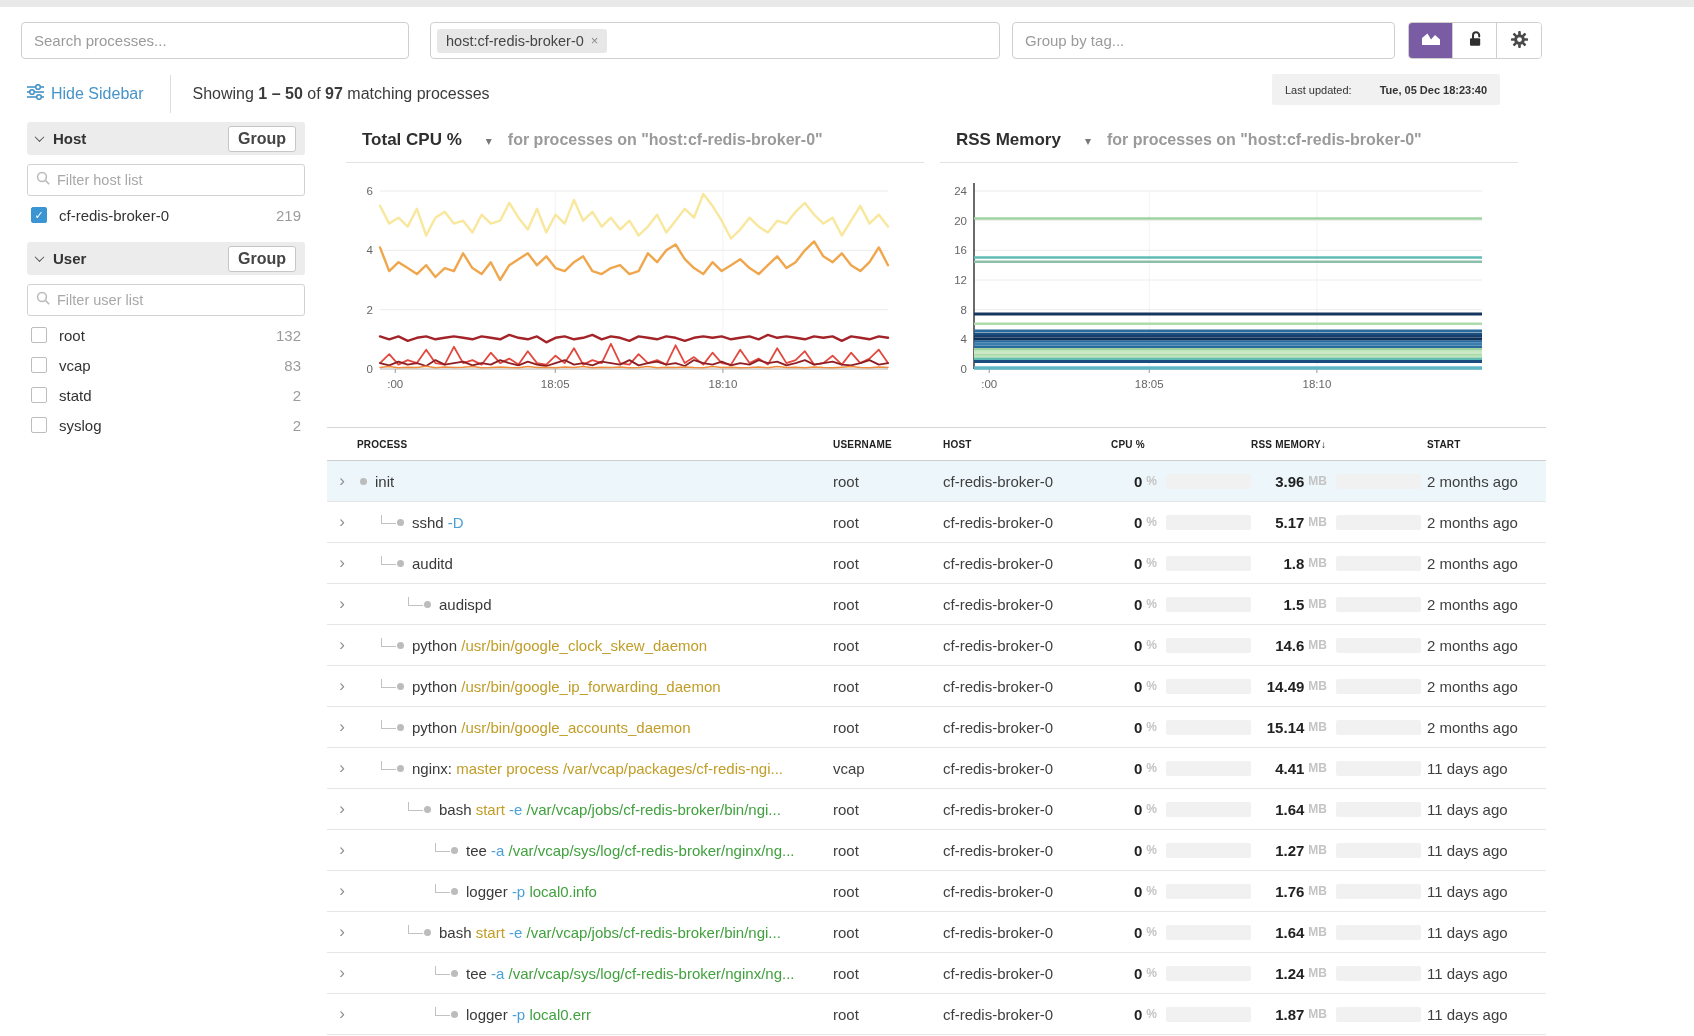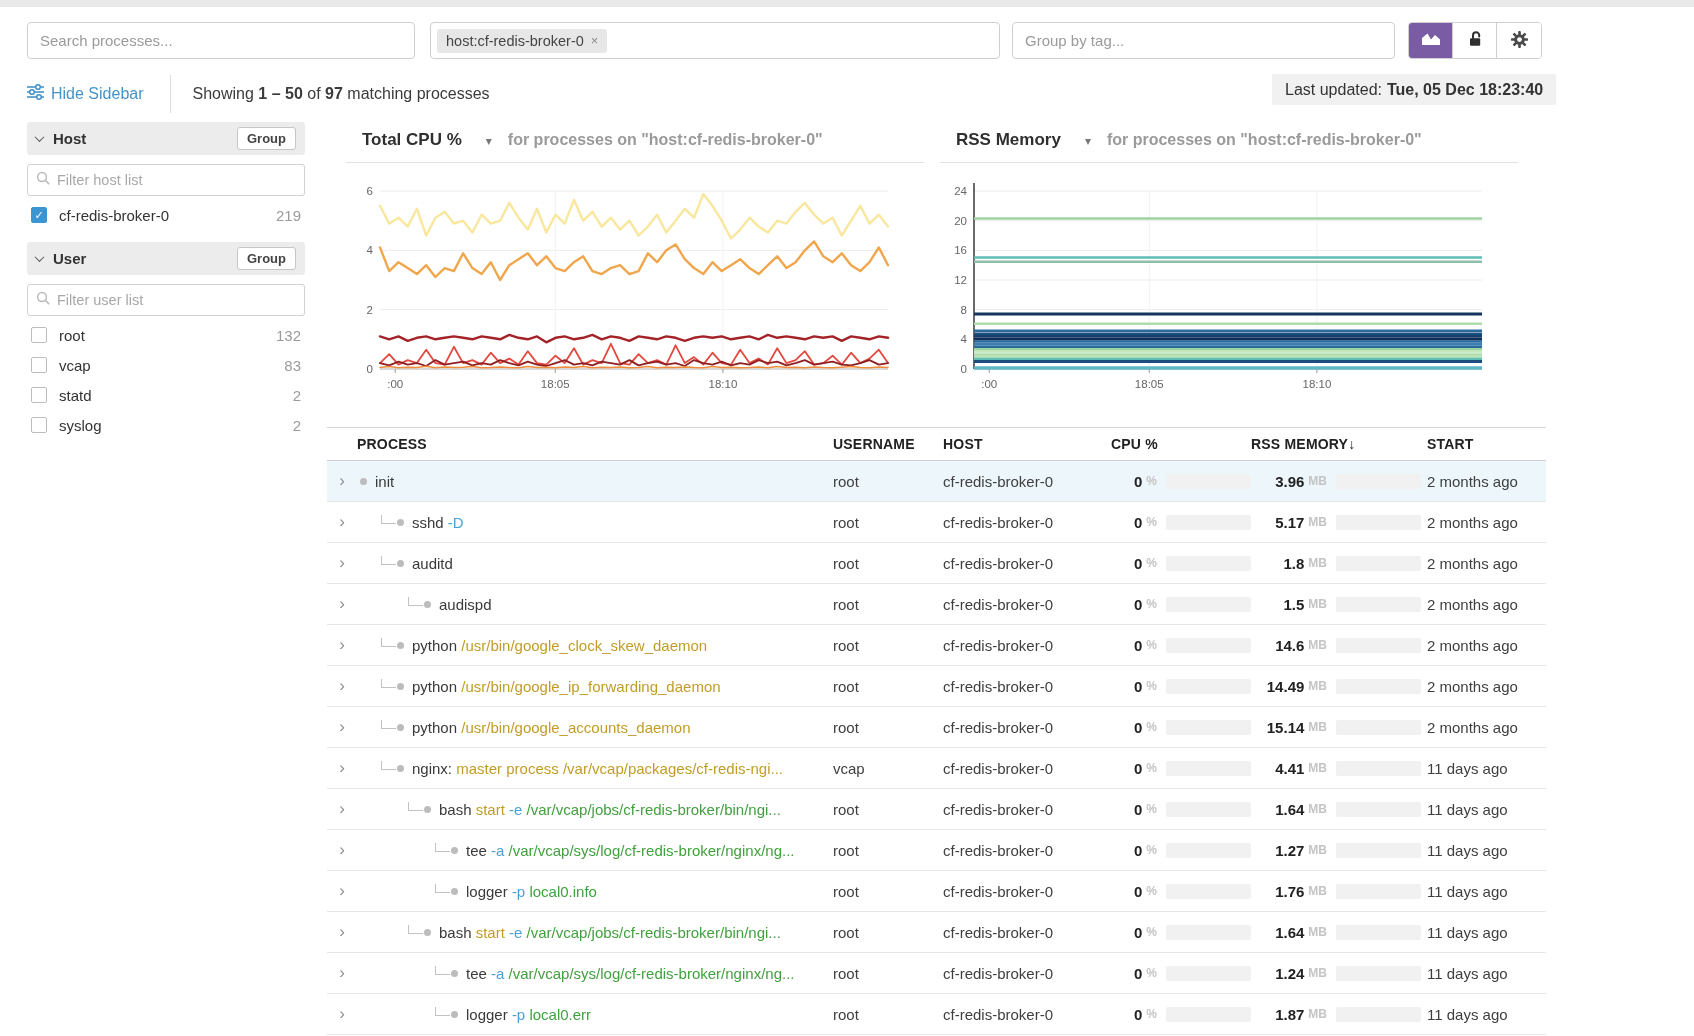--- a/index.html
+++ b/index.html
@@ -5,53 +5,53 @@
   * { margin:0; padding:0; box-sizing:border-box; }
   html,body { background:#fff; }
   body { font-family:"Liberation Sans", sans-serif; color:#3b3b3b; }
   #page { position:relative; width:1694px; height:1036px; background:#fff; overflow:hidden; }
   .topstrip { position:absolute; left:0; top:0; width:1694px; height:7px; background:#e9e9e9; }
 
   
   .tb-input { position:absolute; top:22px; height:37px; border:1px solid #cfcfcf; border-radius:4px;
               font-family:"Liberation Sans",sans-serif; font-size:15px; color:#444; padding:0 12px; background:#fff; }
   .tb-input::placeholder { color:#9b9b9b; }
-  #search-input { left:27px; width:388px; }
+  #search-input { left:21px; width:388px; }
   #groupby-input { left:1012px; width:383px; }
   .tagbox { position:absolute; left:430px; top:22px; width:570px; height:37px; border:1px solid #cfcfcf;
             border-radius:4px; display:flex; align-items:center; padding:0 6px; background:#fff; }
   .tagpill { background:#e7e7e7; border-radius:3px; padding:4px 9px; font-size:14.5px; color:#454545;
              display:inline-flex; align-items:center; gap:7px; }
   .tagpill .x { color:#8a8a8a; font-size:13px; cursor:pointer; }
   .btngroup { position:absolute; left:1408px; top:22px; height:37px; display:flex; border:1px solid #cfcfcf;
               border-radius:4px; overflow:hidden; background:#fff; }
   .btngroup .btn { width:44px; height:35px; display:flex; align-items:center; justify-content:center;
                    background:#fff; border:none; border-right:1px solid #cfcfcf; cursor:pointer; }
   .btngroup .btn:last-child { border-right:none; }
   .btngroup .btn.active { background:#7a5ca5; }
 
   
   .subheader { position:absolute; left:27px; top:76px; height:36px; display:flex; align-items:center; }
   .hide-sidebar { display:flex; align-items:center; gap:7px; color:#4593c8; font-size:16px; cursor:pointer; }
   .vdiv { width:1px; height:38px; background:#ddd; margin:0 22px 0 26px; }
   .showing { font-size:16px; color:#3b3b3b; }
   .showing b { font-weight:bold;margin-top:11px; }
   .lastupd { position:absolute; left:1272px; top:74px; height:31px; background:#f1f1f1; border-radius:2px;
-             display:flex; align-items:center; padding:0 13px; font-size:16px; color:#333; white-space:nowrap; }
+             display:flex; align-items:center; padding:0 13px; font-size:11px; color:#333; white-space:nowrap;gap:23px; }
   .lastupd b { margin-left:5px; }
 
   
   .sidebar { position:absolute; left:27px; top:122px; width:278px; }
   .sec-head { height:33px; background:#ececec; border-radius:3px; display:flex; align-items:center;
               padding:0 9px; gap:10px; cursor:pointer; }
   .sec-title { font-weight:bold; font-size:15px; color:#333; }
   .chev-down { width:7px; height:7px; border-right:1.8px solid #555; border-bottom:1.8px solid #555;
                transform:rotate(45deg) translate(-1px,-1px); display:inline-block; }
   .grp-btn { margin-left:auto; background:#fff; border:1px solid #c6c6c6; border-radius:3px;
-             font-size:13px; font-weight:bold; color:#444; padding:3px 9px; cursor:pointer; }
+             font-size:16px; font-weight:bold; color:#444; padding:3px 9px; cursor:pointer; }
   .filterbox { margin-top:9px; height:32px; border:1px solid #d2d2d2; border-radius:3px; display:flex;
                align-items:center; padding:0 8px; gap:7px; background:#fff; }
   .filterbox input { border:none; outline:none; font-family:"Liberation Sans",sans-serif; font-size:14.5px;
                      color:#444; width:100%; }
   .filterbox input::placeholder { color:#a8a8a8; }
   .side-item { height:30px; display:flex; align-items:center; gap:12px; padding:0 4px; cursor:pointer; }
   .cb { width:16px; height:16px; border-radius:2px; border:1.5px solid #bdbdbd; background:#fff;
         display:flex; align-items:center; justify-content:center; font-size:11px; color:#fff; flex:0 0 auto; }
   .cb.on { background:#3c95d3; border-color:#3c95d3; }
   .side-label { font-size:15px; color:#333; }
@@ -64,21 +64,21 @@
   .chart-head { display:flex; align-items:baseline; gap:10px; padding:0 0 12px 16px; border-bottom:1px solid #e3e3e3; }
   .chart-title { font-size:17px; font-weight:bold; color:#2f2f2f; }
   .caret { color:#777; font-size:12px; margin:0 6px 0 14px; }
   .chart-sub { font-size:16px; color:#9a9a9a; font-weight:bold; }
   .chart svg { display:block; margin-top:2px; }
 
   
   .ptable { position:absolute; left:327px; top:427px; width:1219px; }
   .thead, .trow { display:grid; grid-template-columns:30px 476px 110px 160px 148px 170px 125px; align-items:center; }
   .thead { height:34px; border-top:1px solid #d6d6d6; border-bottom:1px solid #cfcfcf; }
-  .th { font-size:14px; font-weight:bold; color:#222; letter-spacing:.2px; cursor:pointer; }
+  .th { font-size:10px; font-weight:bold; color:#222; letter-spacing:.2px; cursor:pointer; }
   .th.cpu { padding-left:8px; } .th.start { padding-left:6px; }
   .trow { height:41px; border-bottom:1px solid #e6e6e6; background:#fff; }
   .trow.hl { background:#edf6fa; }
   .c-chev { color:#8f8f8f; font-size:17px; text-align:center; cursor:pointer; line-height:1; padding-bottom:2px; }
   .c-proc { display:flex; align-items:center; overflow:hidden; white-space:nowrap; font-size:15px; }
   .conn { display:inline-block; width:15px; height:9px; border-left:1px solid #c2c2c2;
           border-bottom:1px solid #c2c2c2; margin:0 0 6px 0; flex:0 0 auto; }
   .dot { width:7px; height:7px; border-radius:50%; background:#bcbcbc; display:inline-block;
          margin:0 8px 0 1px; flex:0 0 auto; }
   .seg-default { color:#3a3a3a; } .seg-blue { color:#4ba0d8; } .seg-gold { color:#c19d27; } .seg-green { color:#41a13e; }

